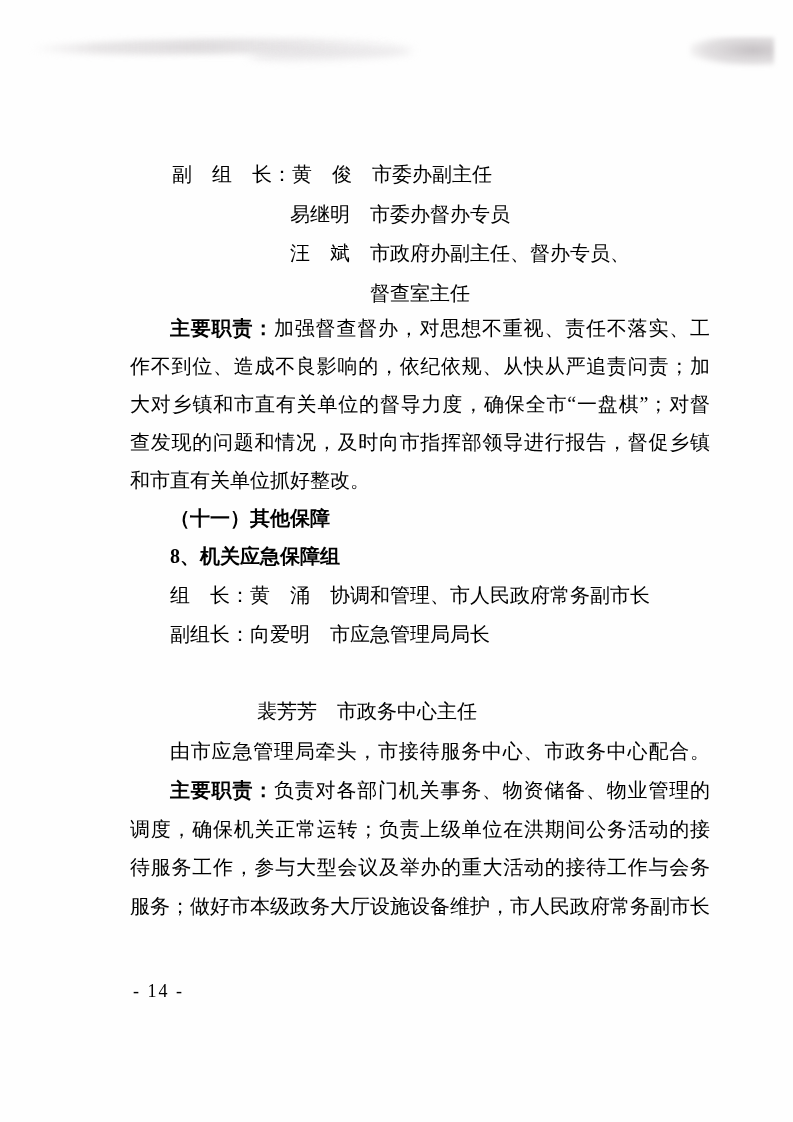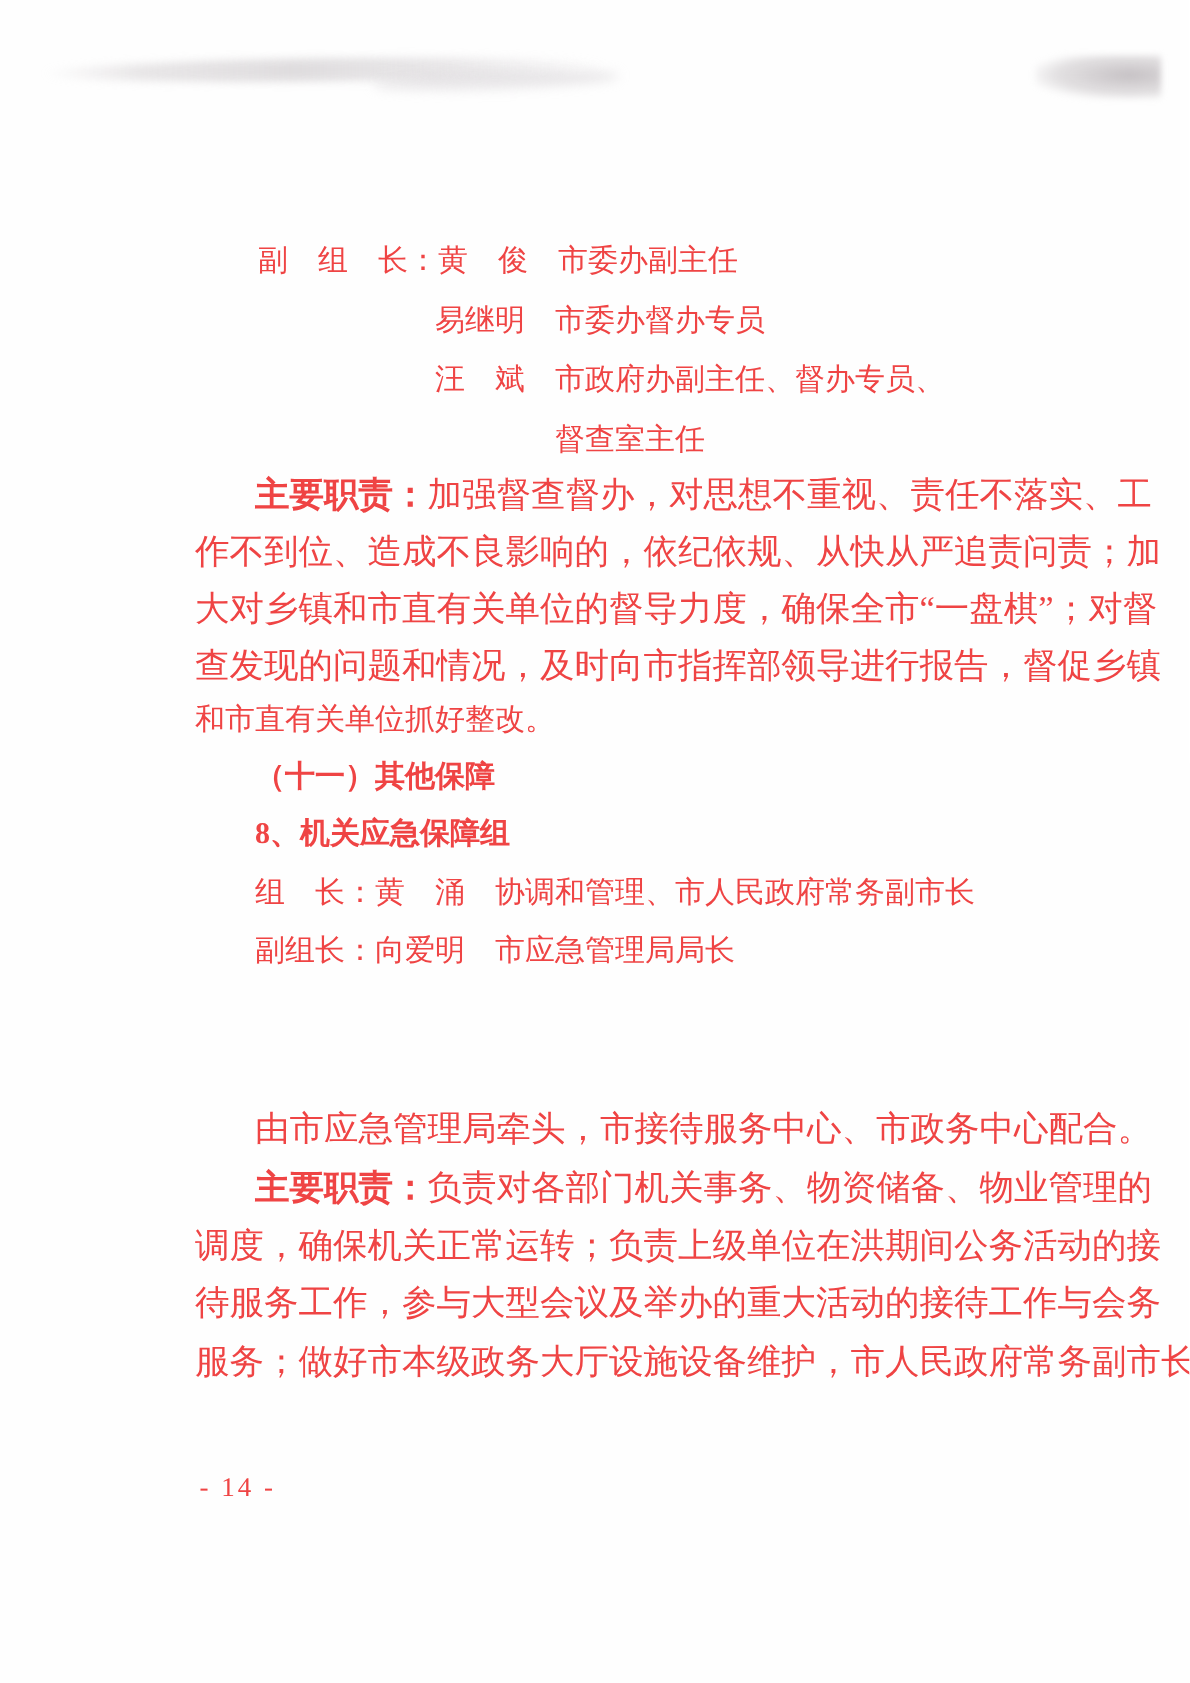--- a/index.html
+++ b/index.html
@@ -2,33 +2,33 @@
 <html><head>
 <meta charset="utf-8">
 <style>
   html,body{margin:0;padding:0;background:#ffffff;}
   .page{
     position:relative;
     width:793px;height:1122px;
     background:#fefefe;
     overflow:hidden;
     font-family:"Liberation Serif","DejaVu Serif",serif;
-    color:#ef4444;
+    color:#000000;
   }
   .content{position:absolute;left:130px;top:0;width:580px;height:1122px;}
   
   .pos{
     position:absolute;
     font-size:20px;line-height:1;
     white-space:nowrap;
   }
   
   .jline{
     position:absolute;left:0;width:580px;
-    font-size:23px;line-height:1;
+    font-size:20px;line-height:1;
     text-align:justify;text-align-last:justify;
     box-sizing:border-box;
     white-space:nowrap;
   }
   .ind{padding-left:40px;}
   .bold{font-weight:700;text-align:center;}
   .page-number{
     position:absolute;
     font-size:18px;line-height:1;
     letter-spacing:2px;
@@ -83,20 +83,21 @@
     <div class="jline" style="top:356px">作不到位、造成不良影响的，依纪依规、从快从严追责问责；加</div>
     <div class="jline" style="top:394px">大对乡镇和市直有关单位的督导力度，确保全市“一盘棋”；对督</div>
     <div class="jline" style="top:432px">查发现的问题和情况，及时向市指挥部领导进行报告，督促乡镇</div>
     <div class="pos" style="top:470px;left:0">和市直有关单位抓好整改。</div>
 
     <div class="pos bold" style="top:508px;left:40px">（十一）其他保障</div>
     <div class="pos bold" style="top:546px;left:40px">8、机关应急保障组</div>
 
     <div class="pos" style="top:585px;left:40px">组　长：黄　涌　协调和管理、市人民政府常务副市长</div>
     <div class="pos" style="top:624px;left:40px">副组长：向爱明　市应急管理局局长</div>
+    <div class="pos" style="top:701px;left:127px">裴芳芳　市政务中心主任</div>
 
     <div class="jline ind" style="top:741px">由市应急管理局牵头，市接待服务中心、市政务中心配合。</div>
 
     <div class="jline ind" style="top:780px"><span class="bold">主要职责：</span><span>负责对各部门机关事务、物资储备、物业管理的</span></div>
     <div class="jline" style="top:819px">调度，确保机关正常运转；负责上级单位在洪期间公务活动的接</div>
     <div class="jline" style="top:857px">待服务工作，参与大型会议及举办的重大活动的接待工作与会务</div>
     <div class="jline" style="top:896px">服务；做好市本级政务大厅设施设备维护，市人民政府常务副市长</div>
 
     <div class="page-number" style="top:982px;left:3px">- 14 -</div>
 

